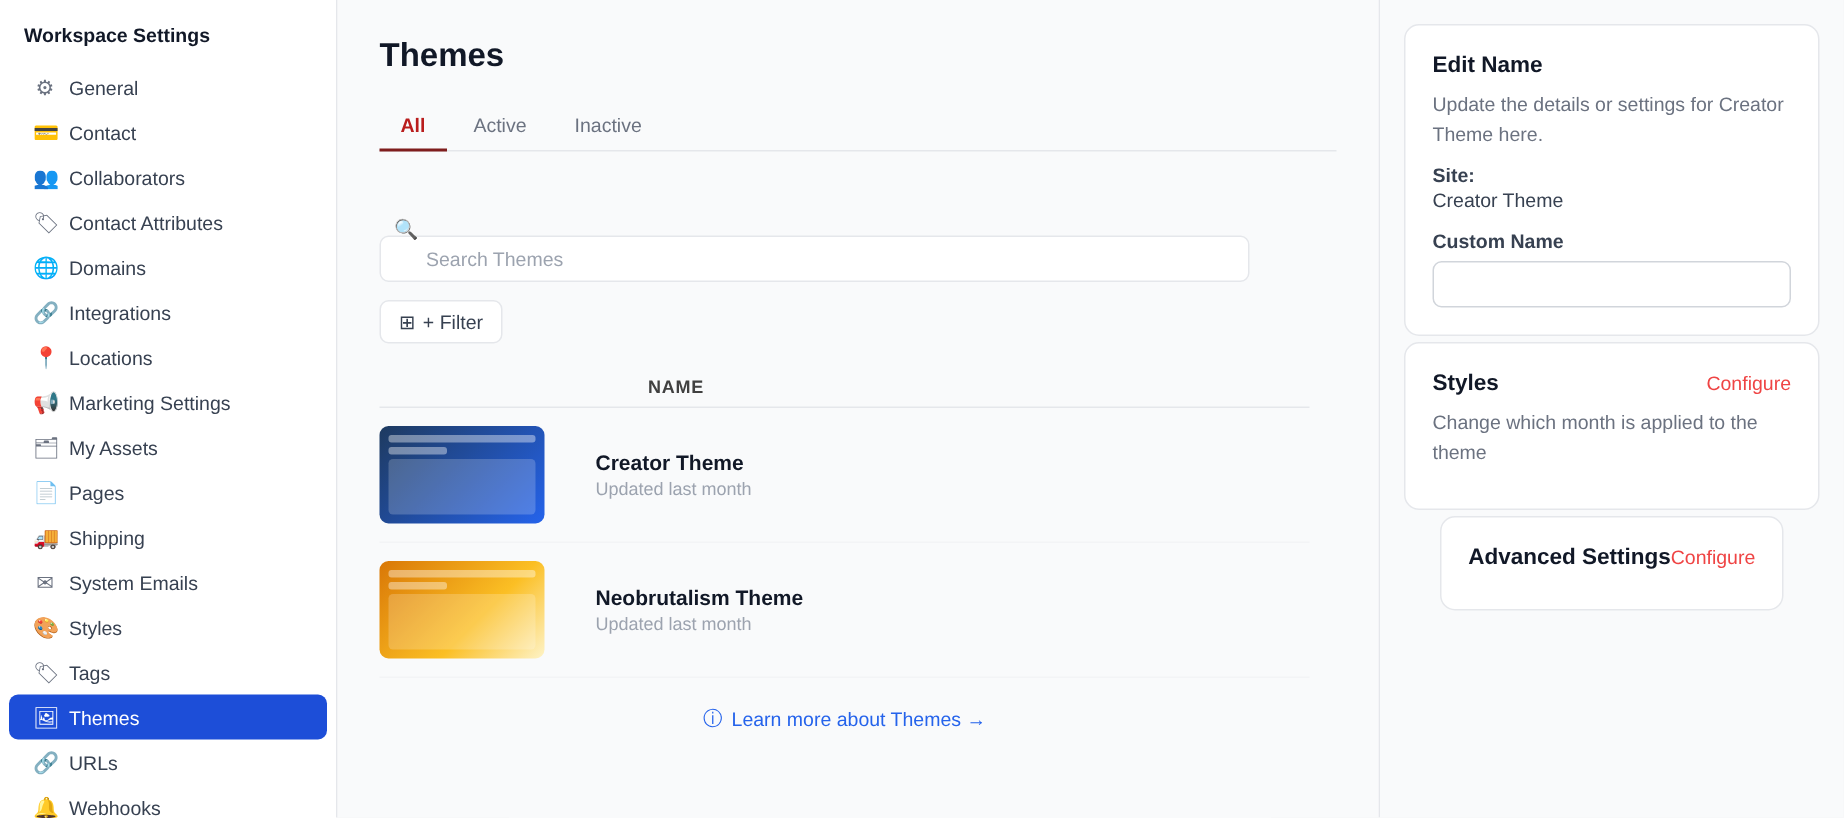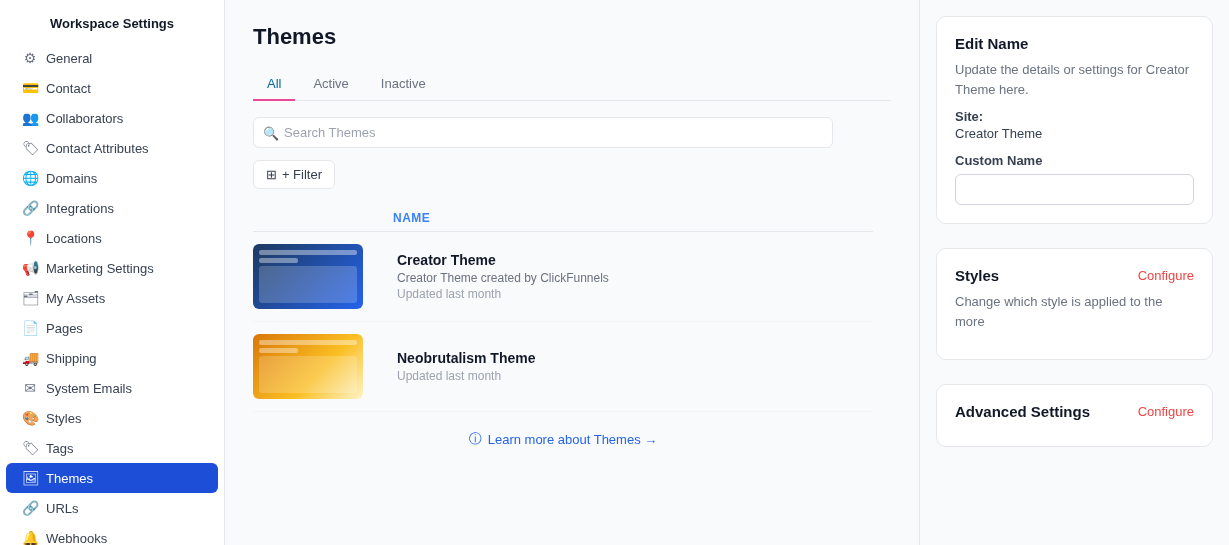--- a/index.html
+++ b/index.html
@@ -14,21 +14,20 @@
       flex-direction: column;
       padding: 16px 0;
       overflow-y: auto;
       flex-shrink: 0;
     }
     .sidebar-title {
       font-size: 13px;
       font-weight: 700;
       color: #111827;
       padding: 0 16px 12px 16px;
-      text-align: center;
     }
     .sidebar-item {
       display: flex;
       align-items: center;
       gap: 8px;
       padding: 7px 16px;
       cursor: pointer;
       font-size: 13px;
       color: #374151;
       border-radius: 6px;
@@ -67,23 +66,23 @@
     }
     .tab {
       padding: 8px 14px;
       font-size: 13px;
       color: #6b7280;
       cursor: pointer;
       border-bottom: 2px solid transparent;
       margin-bottom: -1px;
     }
     .tab.active {
-      color: #0369a1;
-      border-bottom: 2px solid #ec4899;
-      font-weight: 400;
+      color: #b91c1c;
+      border-bottom: 2px solid #7f1d1d;
+      font-weight: 700;
     }
 
     
     .search-bar {
       position: relative;
       margin-bottom: 12px;
       max-width: 580px;
     }
     .search-icon-wrap {
       position: absolute;
@@ -95,20 +94,21 @@
     }
     .search-input {
       width: 100%;
       padding: 7px 12px 7px 30px;
       border: 1px solid #e5e7eb;
       border-radius: 6px;
       font-size: 13px;
       color: #374151;
       background: #fff;
       outline: none;
+      margin-top: 40px;
     }
     .search-input::placeholder { color: #9ca3af; }
 
     
     .filter-btn {
       display: inline-flex;
       align-items: center;
       gap: 5px;
       padding: 6px 12px;
       border: 1px solid #e5e7eb;
@@ -121,24 +121,25 @@
     }
 
     
     .table-header {
       display: grid;
       grid-template-columns: 140px 1fr 200px;
       padding: 6px 0;
       border-bottom: 1px solid #e5e7eb;
       font-size: 12px;
       font-weight: 600;
-      color: #3b82f6;
+      color: #404040;
       text-transform: uppercase;
       letter-spacing: 0.04em;
       max-width: 620px;
+      gap: 39px;
     }
     .theme-row {
       display: grid;
       grid-template-columns: 140px 1fr 200px;
       padding: 12px 0;
       border-bottom: 1px solid #f3f4f6;
       align-items: center;
       max-width: 620px;
     }
     .theme-thumb {
@@ -202,22 +203,23 @@
 
     
     .right-panel {
       width: 310px;
       background: #f9fafb;
       border-left: 1px solid #e5e7eb;
       overflow-y: auto;
       padding: 16px;
       display: flex;
       flex-direction: column;
-      gap: 24px;
+      gap: 4px;
       flex-shrink: 0;
+      align-items: center;
     }
     .panel-card {
       background: #fff;
       border: 1px solid #e5e7eb;
       border-radius: 10px;
       padding: 18px;
     }
     .panel-card-header {
       display: flex;
       justify-content: space-between;
@@ -381,21 +383,20 @@
         <div class="theme-row">
     <div class="theme-thumb" style="background: linear-gradient(135deg, #1e3a5f 0%, #2563eb 100%);">
       <div class="thumb-inner">
         <div class="thumb-bar"></div>
         <div class="thumb-bar short"></div>
         <div class="thumb-content"></div>
       </div>
     </div>
     <div class="theme-info">
       <div class="theme-name">Creator Theme</div>
-      <div class="theme-desc">Creator Theme created by ClickFunnels</div>
       <div class="theme-updated">Updated last month</div>
     </div>
     <div></div>
   </div>
         <div class="theme-row">
     <div class="theme-thumb" style="background: linear-gradient(135deg, #d97706 0%, #fbbf24 60%, #fef3c7 100%);">
       <div class="thumb-inner">
         <div class="thumb-bar"></div>
         <div class="thumb-bar short"></div>
         <div class="thumb-content"></div>
@@ -428,21 +429,21 @@
     <div class="panel-name-value">Creator Theme</div>
     <div class="panel-custom-label">Custom Name</div>
     <input class="panel-input" type="text" placeholder="" style="">
   </div>
 
   <div class="panel-card">
     <div class="panel-card-header">
       <span class="panel-card-title">Styles</span>
       <a class="panel-card-link">Configure</a>
     </div>
-    <p class="panel-card-desc">Change which style is applied to the more</p>
+    <p class="panel-card-desc">Change which month is applied to the theme</p>
   </div>
 
   <div class="panel-card">
     <div class="panel-card-header">
       <span class="panel-card-title">Advanced Settings</span>
       <a class="panel-card-link">Configure</a>
     </div>
   </div>
 
 </aside>

